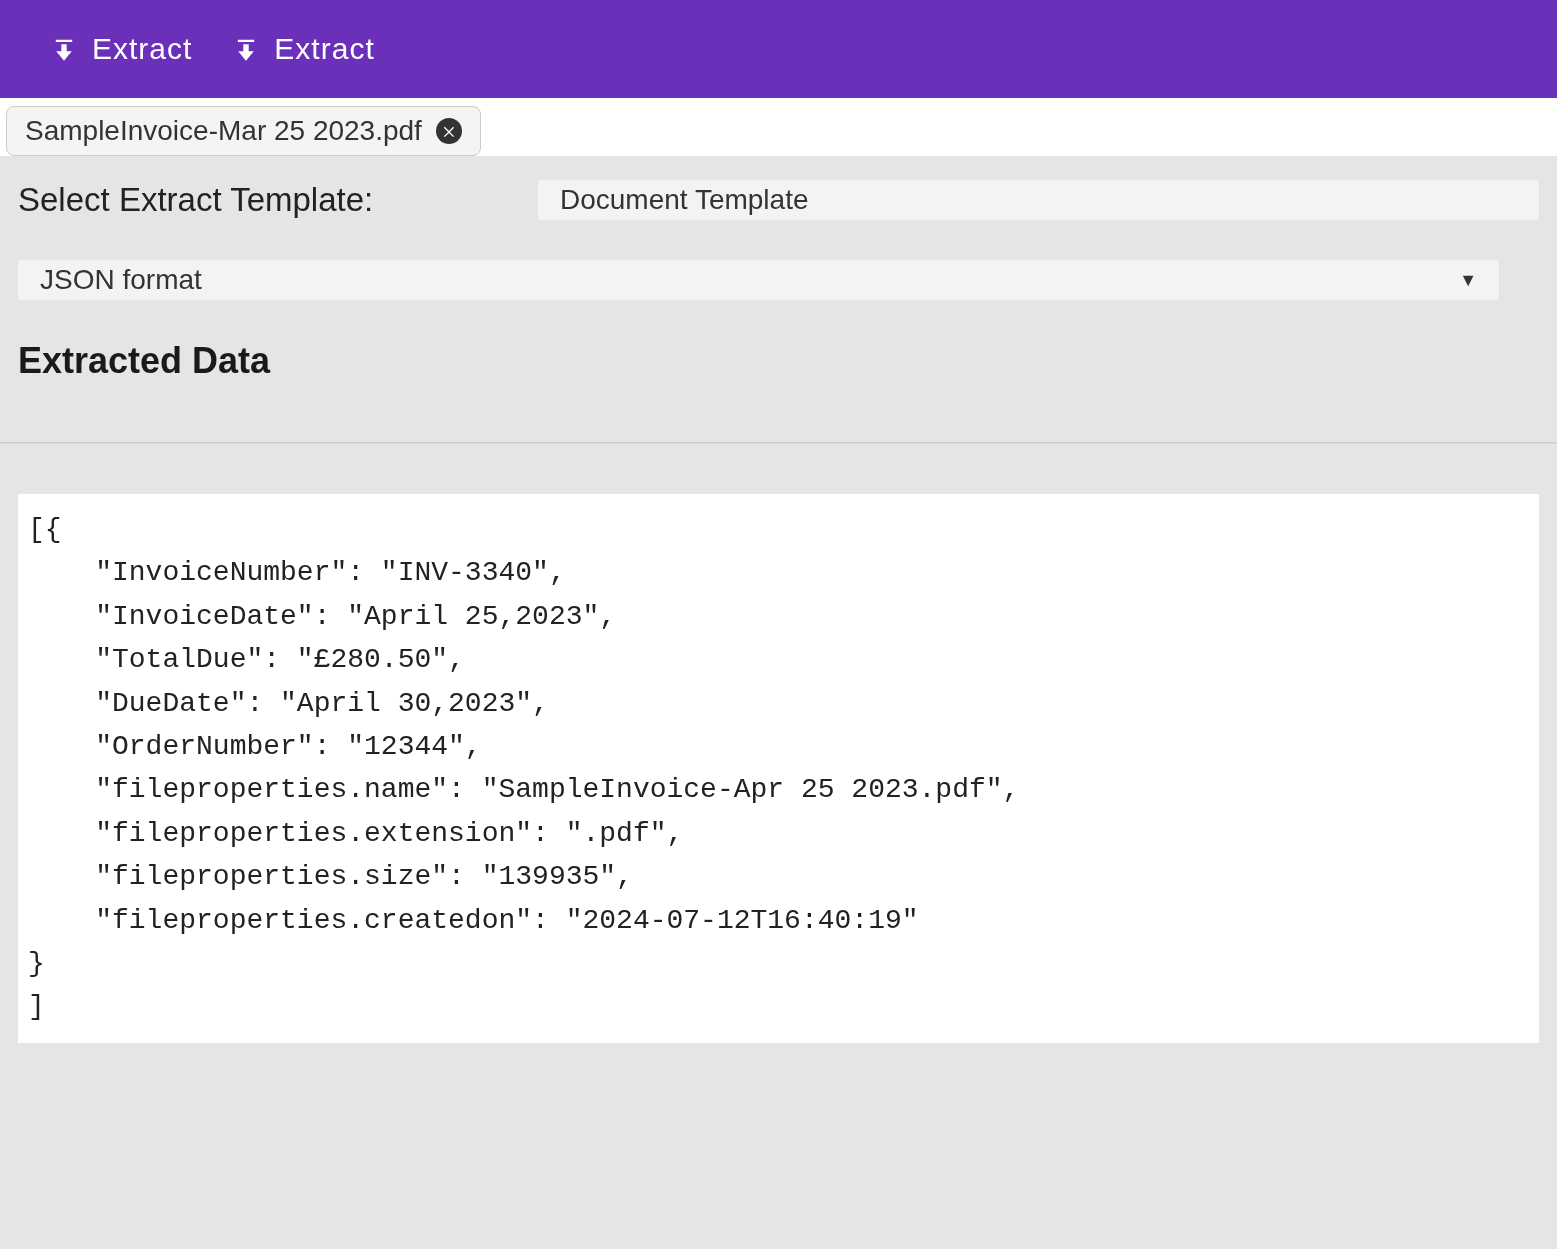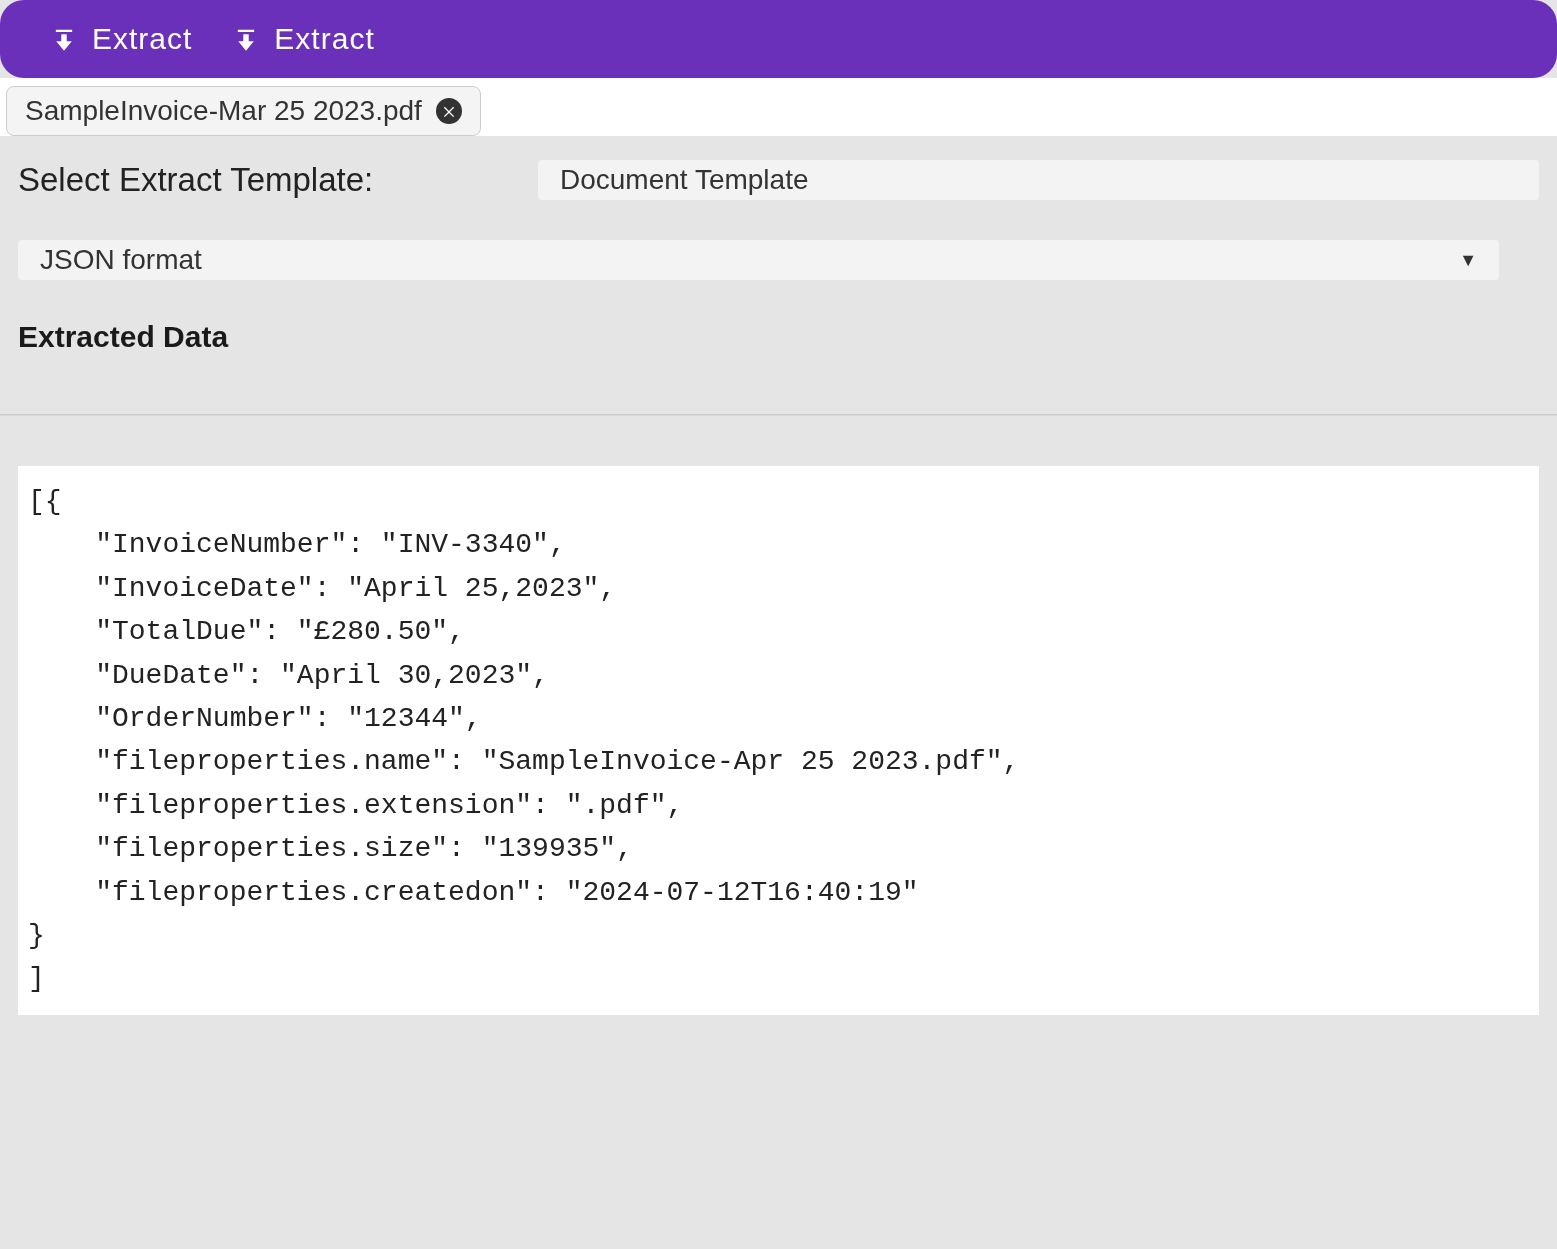--- a/index.html
+++ b/index.html
@@ -9,24 +9,23 @@
     }
     body {
       font-family: "Segoe UI", Arial, sans-serif;
       background: #e5e5e5;
       width: 1557px;
       height: 1249px;
       overflow: hidden;
     }
     .toolbar {
       background: #6a30b9;
-      padding: 22px 50px;
+      padding: 32px 50px;
       display: flex;
       gap: 40px;
-      border-radius: 24px;
     }
     .toolbar-btn {
       background: transparent;
       border: none;
       color: #fff;
       font-size: 30px;
       letter-spacing: 1px;
       cursor: pointer;
       display: flex;
       align-items: center;
@@ -93,21 +92,21 @@
       align-items: center;
       justify-content: space-between;
       cursor: pointer;
     }
     .config-select .chevron {
       margin-left: auto;
       font-size: 18px;
       color: #333;
     }
     .section-heading {
-      font-size: 30px;
+      font-size: 36px;
       font-weight: 700;
       color: #1a1a1a;
       margin-top: 10px;
       margin-bottom: 60px;
     }
     .divider {
       height: 2px;
       background: #d8d8d8;
       border-top: 1px solid #ccc;
       margin: 0;

